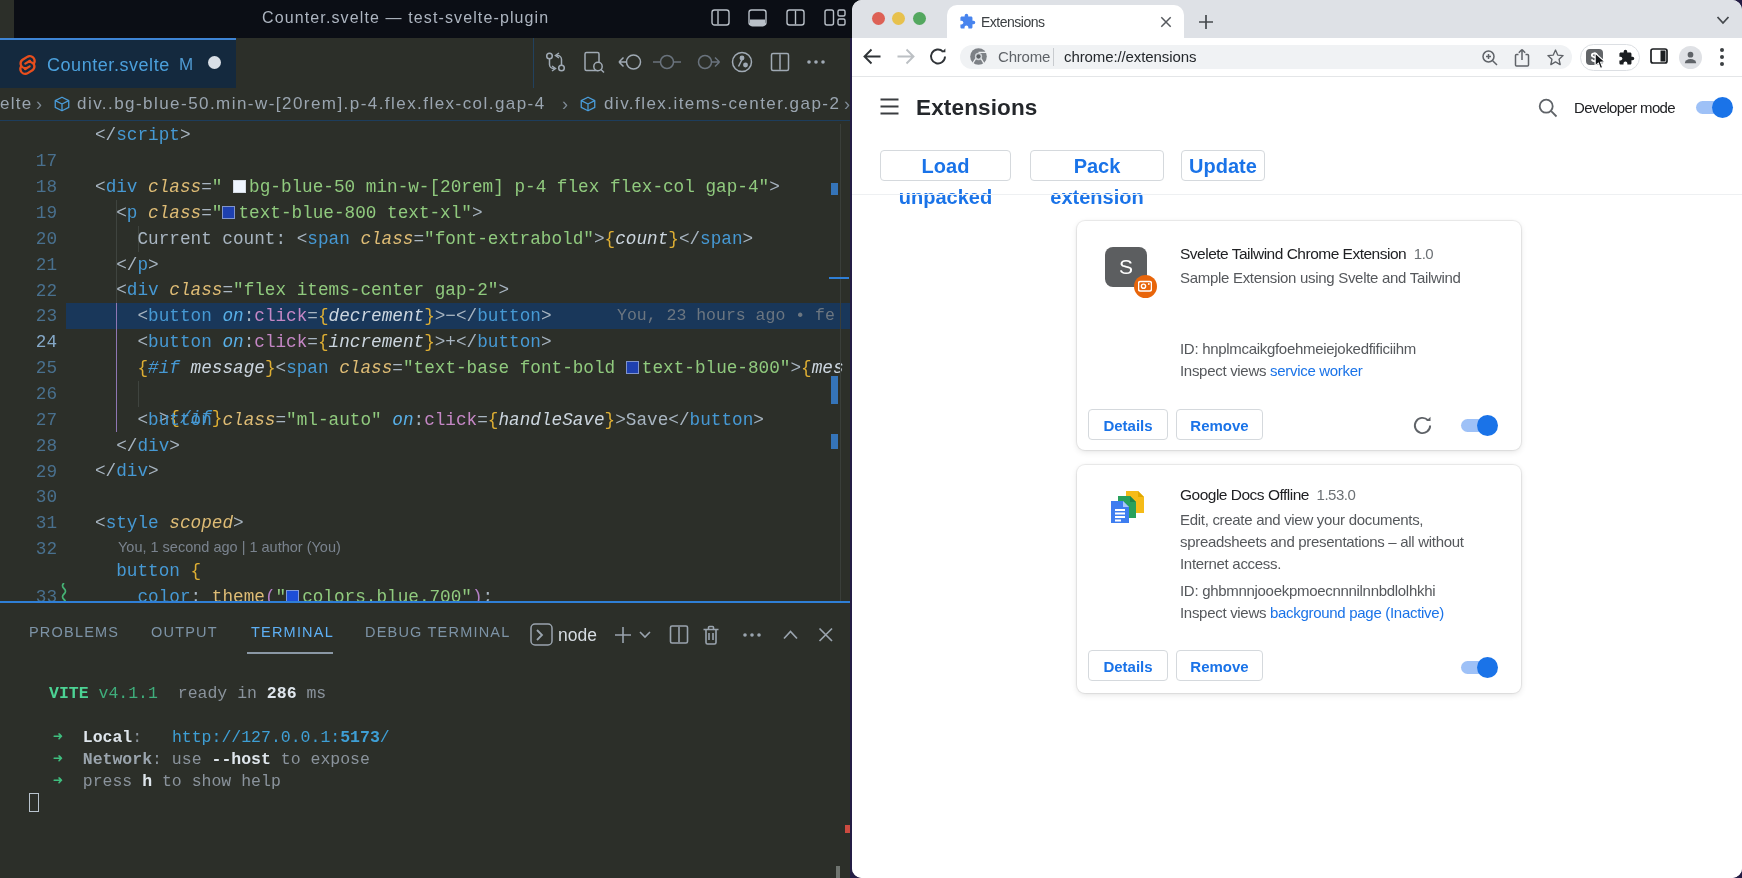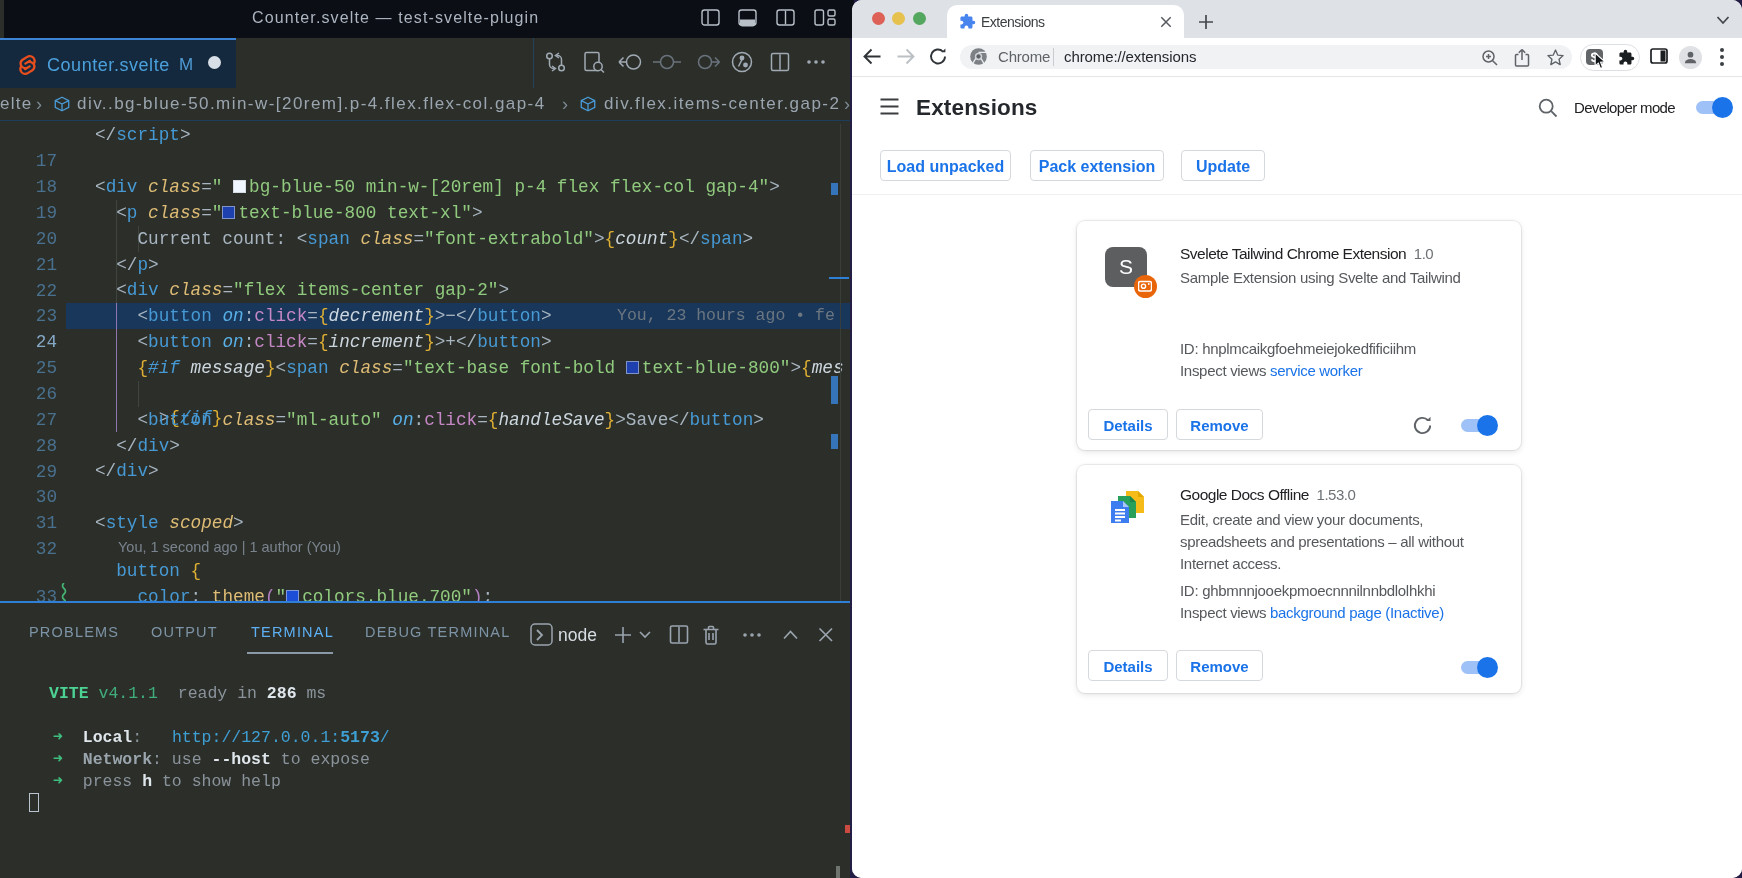--- a/index.html
+++ b/index.html
@@ -1,21 +1,21 @@
 <!DOCTYPE html>
 <html><head>
 <meta charset="utf-8">
 <style>
   * { margin:0; padding:0; box-sizing:border-box; }
   html,body { width:1742px; height:878px; overflow:hidden; background:#241d45; }
   body { font-family:"Liberation Sans", sans-serif; position:relative; -webkit-font-smoothing:antialiased; }
   .abs { position:absolute; }
   
   #vsc { position:absolute; left:0; top:0; width:850px; height:878px; background:#2c2f29; }
-  #titlebar { position:absolute; left:4px; top:0; width:100%; height:38px; background:#0b0e15; }
+  #titlebar { position:absolute; left:14px; top:0; width:100%; height:38px; background:#0b0e15; }
   #titlebar .title { position:absolute; left:248px; top:0; height:38px; line-height:36px; color:#adb5c0; font-size:16px; letter-spacing:1.12px; }
   .winicons { position:absolute; top:7px; right:0; }
   #tabbar { position:absolute; left:0; top:38px; width:100%; height:50px; background:#2c2f29; }
   #tab1 { position:absolute; left:0; top:0; width:236px; height:50px; background:#14293e; border-top:2.5px solid #3e84d4; }
   #tab1 .fname { position:absolute; left:47px; top:0; height:50px; line-height:50px; color:#4ba0dc; font-size:18px; letter-spacing:0.55px; }
   #tab1 .mod { position:absolute; left:179px; top:0; height:50px; line-height:50px; color:#4f9ad2; font-size:17px; }
   #crumbs { position:absolute; left:0; top:88px; width:100%; height:32px; line-height:32px; color:#9aa5b0; font-size:17px; white-space:nowrap; }
   #crumbs .sep { color:#7d8994; font-size:18px; }
   #editorline { position:absolute; left:0; top:120px; width:100%; height:1.5px; background:#1d3d5c; }
   
@@ -54,21 +54,21 @@
   #tabstrip { position:absolute; left:0; top:0; width:100%; height:38px; background:#dee1e6; }
   .light { position:absolute; top:12px; width:13px; height:13px; border-radius:50%; }
   #ctab { position:absolute; left:95px; top:5px; width:237px; height:33px; background:#fff; border-radius:10px 10px 0 0; }
   #ctab .ttl { position:absolute; left:34px; top:0; height:33px; line-height:34px; font-size:14px; color:#3c4043; letter-spacing:-0.5px; }
   #toolbar { position:absolute; left:0; top:38px; width:100%; height:38px; background:#fff; }
   #omnibox { position:absolute; left:108px; top:6.5px; width:612px; height:24px; border-radius:12px; background:#f0f2f4; }
   #toolbardiv { position:absolute; left:0; top:76px; width:100%; height:1px; background:#e4e6e8; }
   #page { position:absolute; left:0; top:77px; width:100%; height:801px; background:#fff; }
   .hdrttl { position:absolute; left:64px; top:0; height:62px; line-height:62px; font-size:22.5px; font-weight:bold; color:#24272b; letter-spacing:0.15px; }
   .devmode { position:absolute; left:722px; top:0; height:62px; line-height:62px; font-size:15px; color:#202124; letter-spacing:-0.65px; }
-  .cbtn { position:absolute; border:1px solid #d5d9dd; border-radius:4px; background:#fff; color:#1a73e8; font-weight:bold; font-size:16px; text-align:center; }
+  .cbtn { position:absolute; border:1px solid #d5d9dd; border-radius:4px; background:#fff; color:#1a73e8; font-weight:bold; font-size:20px; text-align:center; }
   #hdrdiv { position:absolute; left:0; top:117px; width:100%; height:1px; background:#eef0f2; }
   .card { position:absolute; left:225px; width:444px; background:#fff; border-radius:8px; box-shadow:0 0 1px 1px rgba(0,0,0,0.08), 0 2px 6px rgba(0,0,0,0.10); }
   .card .ttl { position:absolute; left:103px; font-size:15.5px; color:#202124; letter-spacing:-0.5px; }
   .card .ver { color:#6c7175; font-size:15px; }
   .card .txt { position:absolute; left:103px; font-size:15px; color:#55585c; line-height:22px; letter-spacing:-0.3px; }
   .card .lnk { color:#1a73e8; }
   .toggle { position:absolute; width:34px; height:13px; border-radius:7px; background:#9ec1f7; }
   .toggle .kn { position:absolute; right:-3px; top:-4px; width:21px; height:21px; border-radius:50%; background:#1a73e8; }
 </style>
 </head>

